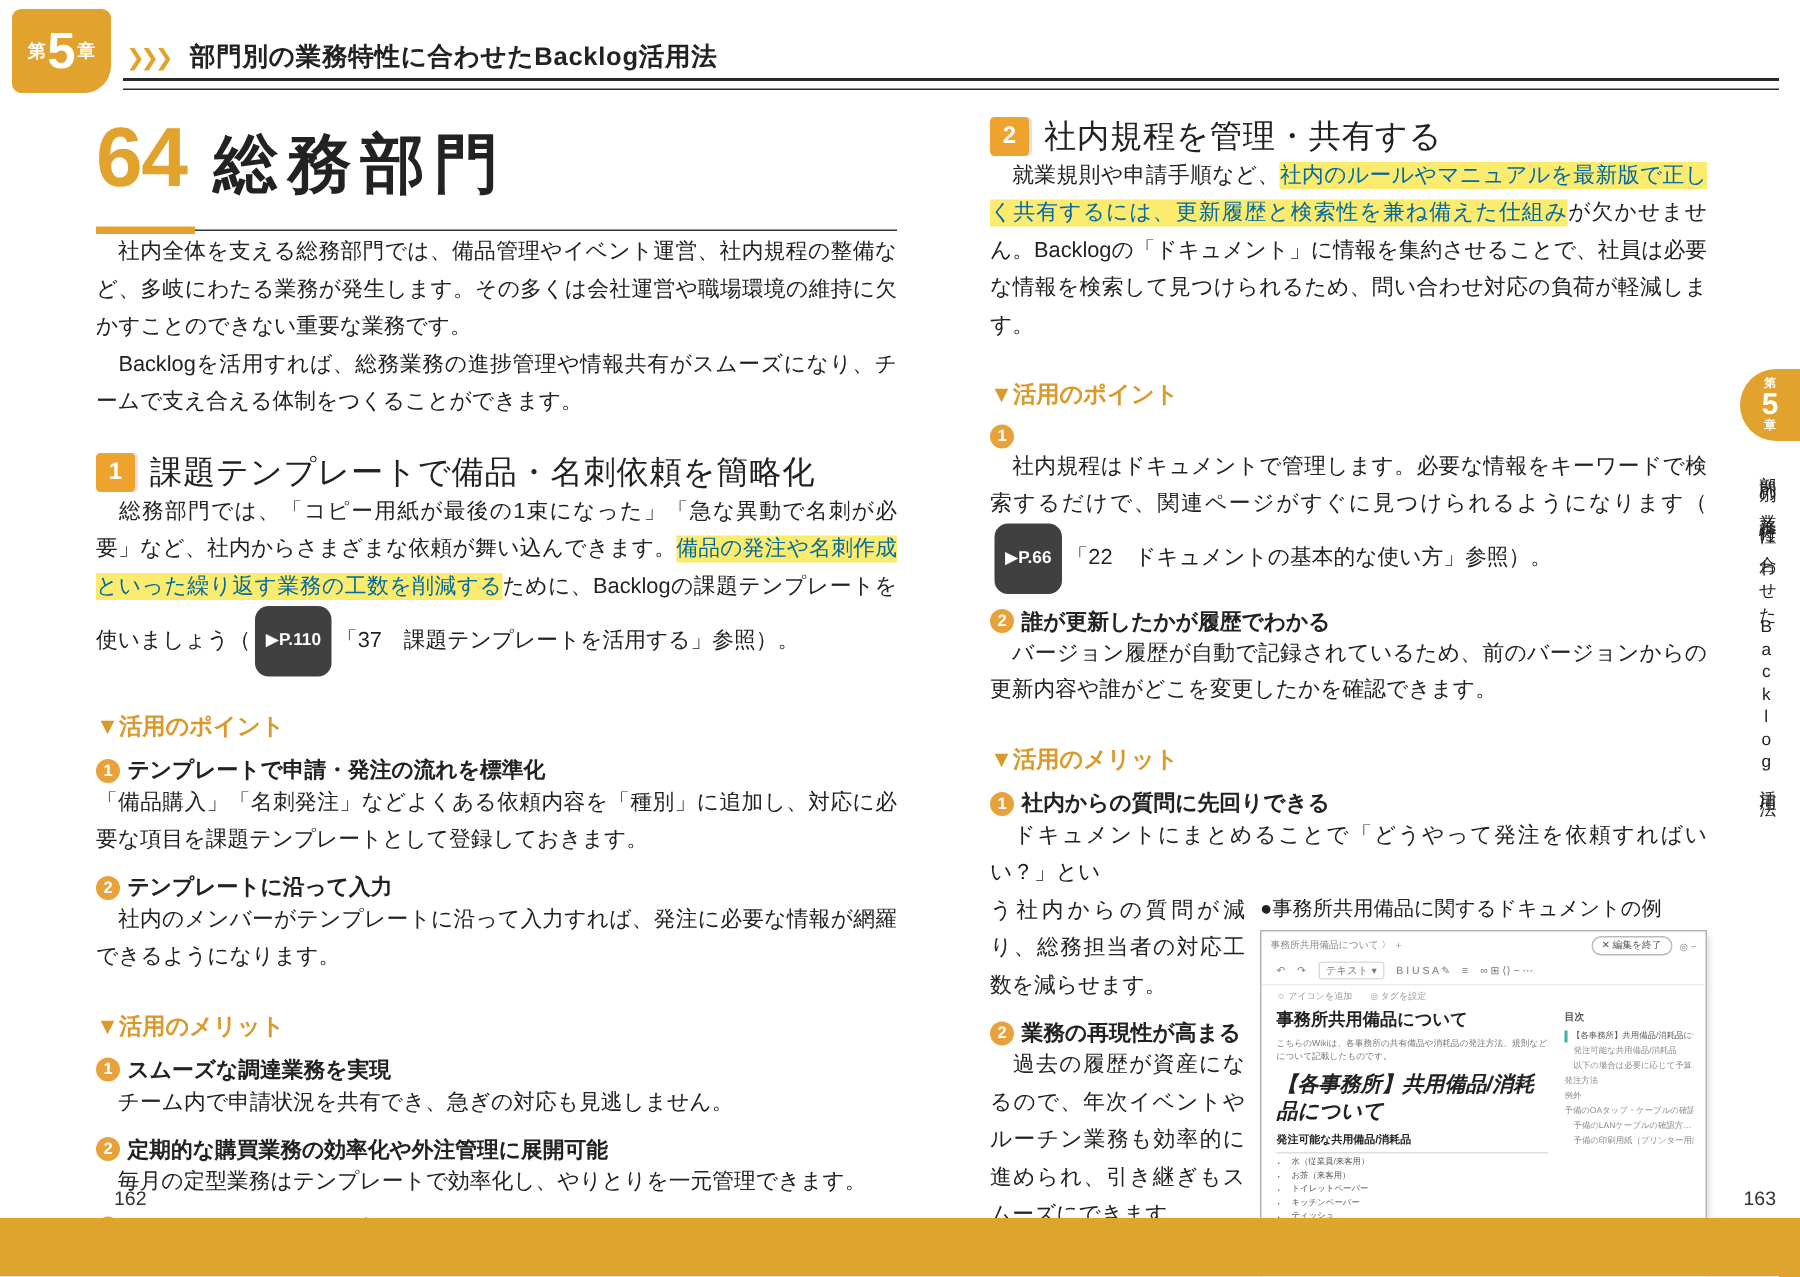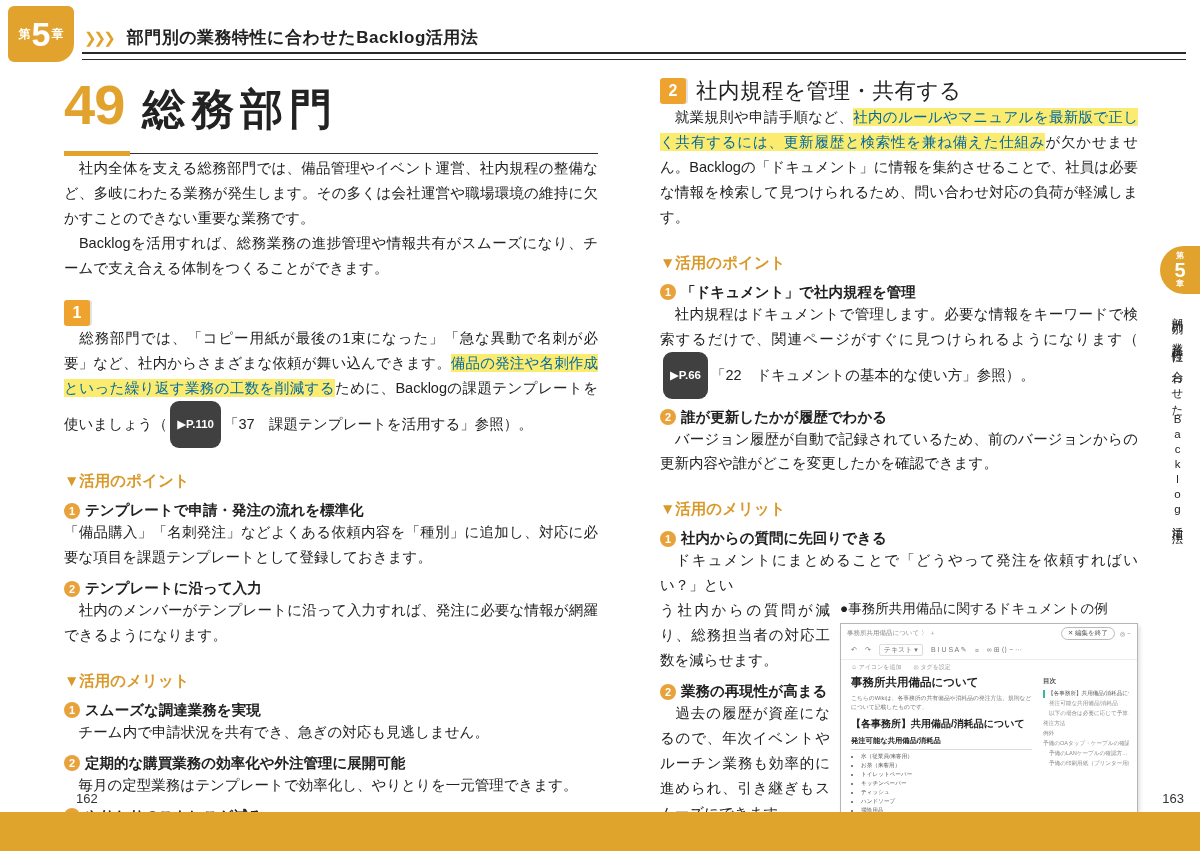--- a/index.html
+++ b/index.html
@@ -52,21 +52,21 @@
   .shot-top{display:flex;justify-content:space-between;align-items:center;padding:3px 6px 2px;color:#8a8a8a;}
   .shot-top .right{display:flex;align-items:center;gap:5px;}
   .pill{border:1px solid #bbb;border-radius:8px;padding:1px 6px;color:#555;background:#fff;}
   .shot-toolbar{display:flex;gap:8px;align-items:center;padding:2px 10px 3px;border-bottom:1px solid #ececec;color:#777;font-size:7px;}
   .tool-dd{border:1px solid #ddd;border-radius:2px;padding:0 4px;}
   .shot-meta{padding:3px 10px 0;color:#9a9a9a;font-size:6px;}
   .shot-main{display:flex;padding:1px 8px 4px 10px;}
   .doc{flex:1;padding-right:6px;}
   .doc-title{font-size:11.5px;font-weight:bold;color:#222;margin:2px 0 4px;}
   .doc-p{font-size:5.8px;color:#777;margin:0 0 5px;}
-  .doc-h2{font-size:10px;font-weight:bold;color:#222;margin:4px 0 3px;}
+  .doc-h2{font-size:14px;font-weight:bold;color:#222;margin:4px 0 3px;font-style:italic;}
   .doc-h3{font-size:7.3px;font-weight:bold;color:#222;margin:5px 0 2px;}
   .doc-h3.rule{border-bottom:1px solid #ddd;padding-bottom:3px;}
   .doc ul{margin:2px 0 4px 10px;padding:0;font-size:5.6px;color:#555;line-height:1.6;}
   .toc{width:86px;padding:4px 0 0 5px;}
   .toc-t{font-size:6.6px;font-weight:bold;color:#555;margin:0 0 4px;}
   .toc-i{font-size:5.6px;color:#8a8a8a;margin:2px 0;white-space:nowrap;overflow:hidden;}
   .toc-i.lv1{padding-left:6px;}
   .toc-i.active{border-left:2px solid #3CB4A4;padding-left:3px;color:#555;}
   .clear{clear:both;}
   
@@ -94,32 +94,33 @@
       <span class="sm">章</span>
   </div>
   <div class="ch-row">
     <span class="chev">❯❯❯</span>
     <span class="ch-title">部門別の業務特性に合わせたBacklog活用法</span>
   </div>
   <div class="dbl-rule"></div>
 
   <div class="pg-l">
     <div class="sec-head">
-      <span class="sec-num">49</span>
+      <span class="sec-num">64</span>
       <span class="sec-title">総務部門</span>
     </div>
     <div class="title-rule">
       <span class="thin"></span>
       <span class="thick"></span>
     </div>
     <p class="body intro">　社内全体を支える総務部門では、備品管理やイベント運営、社内規程の整備など、多岐にわたる業務が発生します。その多くは会社運営や職場環境の維持に欠かすことのできない重要な業務です。</p>
     <p class="body">　Backlogを活用すれば、総務業務の進捗管理や情報共有がスムーズになり、チームで支え合える体制をつくることができます。</p>
 
     <div class="sub-head">
       <span class="sub-sq">1</span>
+      <h2>課題テンプレートで備品・名刺依頼を簡略化</h2>
     </div>
     <p class="body sub-para"><span>　総務部門では、「コピー用紙が最後の1束になった」「急な異動で名刺が必要」など、社内からさまざまな依頼が舞い込んできます。</span><mark class="hl">備品の発注や名刺作成といった繰り返す業務の工数を削減する</mark><span>ために、Backlogの課題テンプレートを使いましょう（</span><span class="pref">▶P.110</span><span>「37　課題テンプレートを活用する」参照）。</span></p>
 
     <div class="lbl">▼活用のポイント</div>
     <div class="pt-t">
         <span class="cnum">1</span>
         <span>テンプレートで申請・発注の流れを標準化</span>
       </div>
     <p class="body pt-b">「備品購入」「名刺発注」などよくある依頼内容を「種別」に追加し、対応に必要な項目を課題テンプレートとして登録しておきます。</p>
     <div class="pt-t">
@@ -149,21 +150,20 @@
   <div class="pg-r">
     <div class="sub-head" style="margin-top:0;">
       <span class="sub-sq">2</span>
       <h2>社内規程を管理・共有する</h2>
     </div>
     <p class="body sub-para"><span>　就業規則や申請手順など、</span><mark class="hl">社内のルールやマニュアルを最新版で正しく共有するには、更新履歴と検索性を兼ね備えた仕組み</mark><span>が欠かせません。Backlogの「ドキュメント」に情報を集約させることで、社員は必要な情報を検索して見つけられるため、問い合わせ対応の負荷が軽減します。</span></p>
 
     <div class="lbl">▼活用のポイント</div>
     <div class="pt-t">
         <span class="cnum">1</span>
-        <span>「ドキュメント」で社内規程を管理</span>
       </div>
     <p class="body pt-b"><span>　社内規程はドキュメントで管理します。必要な情報をキーワードで検索するだけで、関連ページがすぐに見つけられるようになります（</span><span class="pref">▶P.66</span><span>「22　ドキュメントの基本的な使い方」参照）。</span></p>
     <div class="pt-t">
         <span class="cnum">2</span>
         <span>誰が更新したかが履歴でわかる</span>
       </div>
     <p class="body pt-b">　バージョン履歴が自動で記録されているため、前のバージョンからの更新内容や誰がどこを変更したかを確認できます。</p>
 
     <div class="lbl">▼活用のメリット</div>
     <div class="flow">

